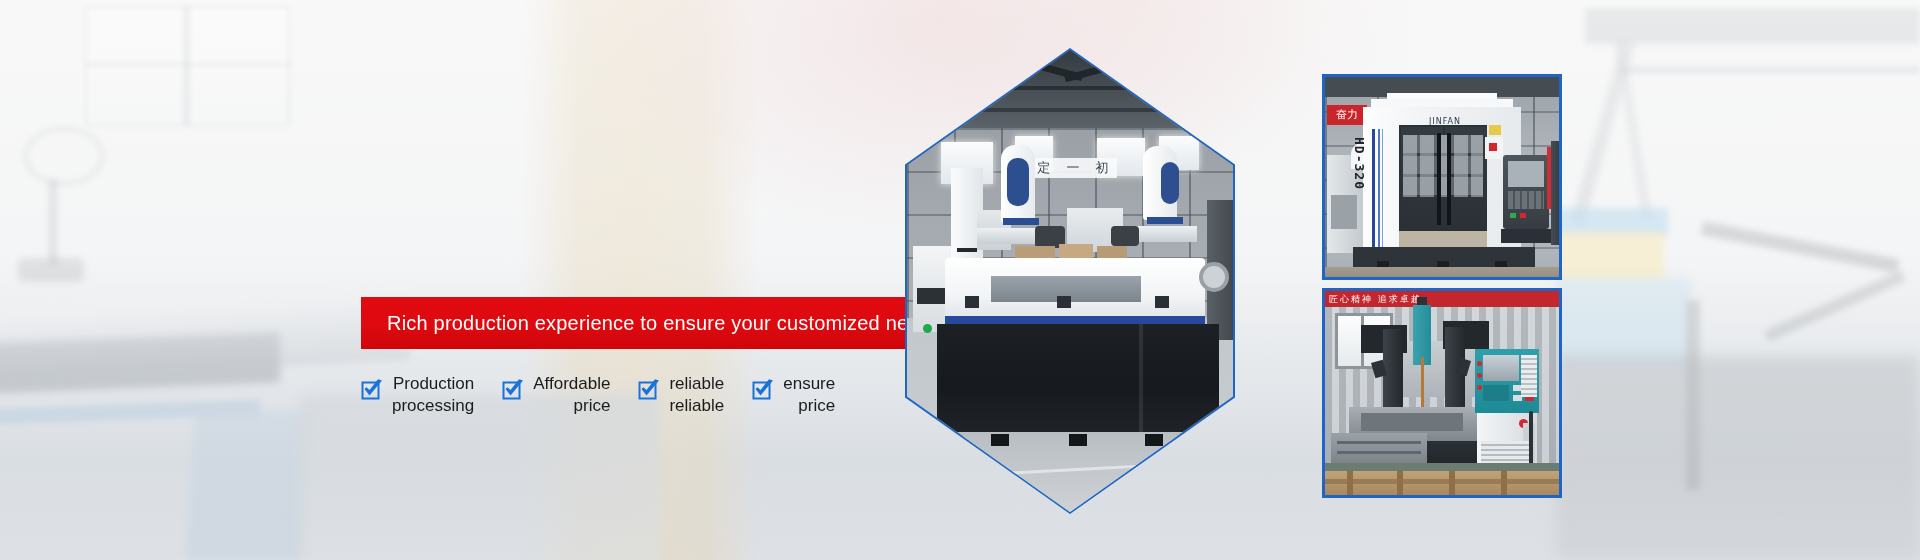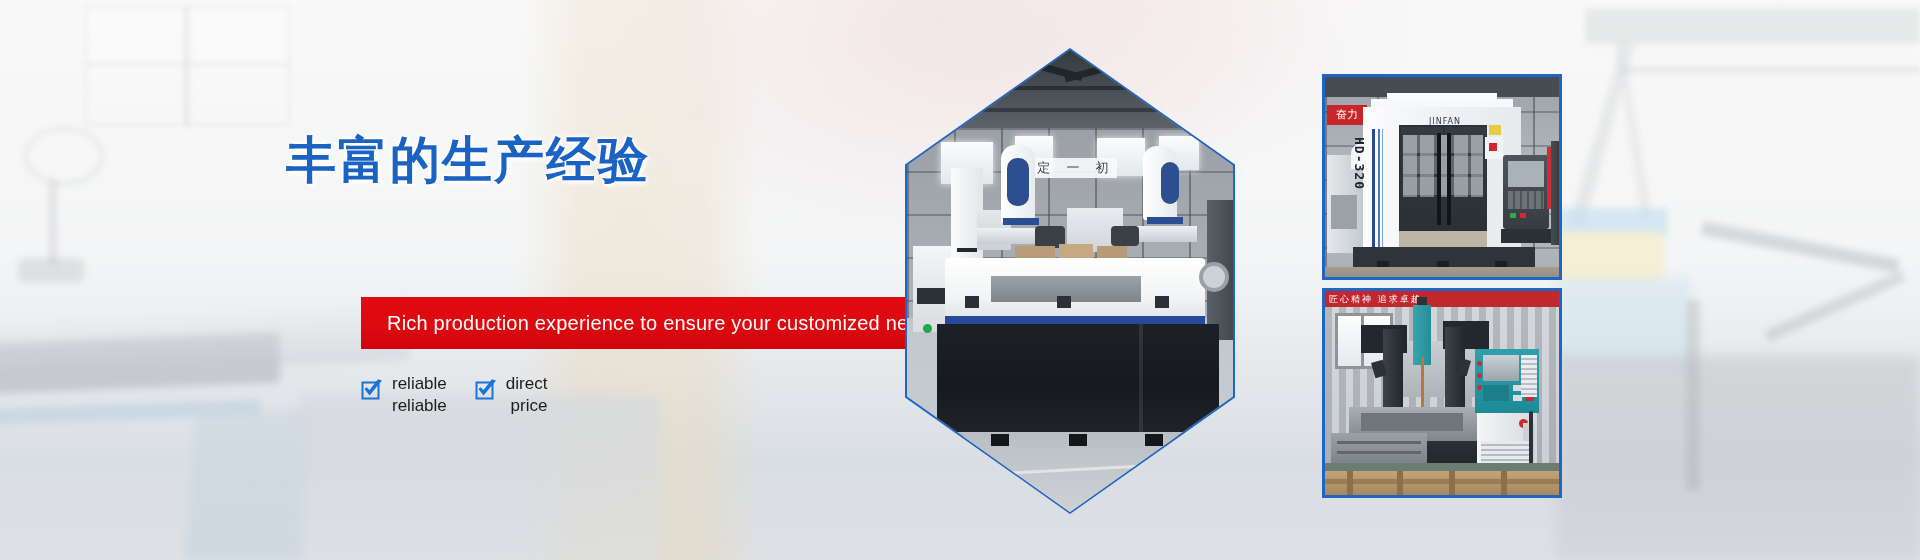--- a/index.html
+++ b/index.html
@@ -430,53 +430,76 @@
   <div class="bg-r-cyan"></div>
   <div class="bg-r-dark"></div>
   <div class="bg-r-arm"></div>
   <div class="bg-r-arm2"></div>
   <div class="bg-r-post"></div>
   <div class="bg-wash"></div>
 
   <div class="copy">
 
     <div class="headline">
-      <span class="l1">丰富的生产经验</span>
     </div>
 
     <div class="redbar">
       <span>Rich production experience to ensure your customized needs</span>
     </div>
 
     <div class="features">
-
-
 
       <div class="feature">
         <span class="cb">
           <svg width="22" height="22" viewBox="0 0 22 22">
             <rect x="1.5" y="4.5" width="16" height="16" fill="none" stroke="#1b72d8" stroke-width="2"></rect>
             <path d="M3.5 11 L8.5 17.5 L21 2.5 L17 1.2 L8.5 12 L5.5 9.2 Z" fill="#1b72d8"></path>
           </svg>
         </span>
         <span class="feat-label">
-          <i>reliable</i>
-          <i>reliable</i>
+          <i>Production</i>
+          <i>processing</i>
         </span>
       </div>
 
       <div class="feature">
         <span class="cb">
           <svg width="22" height="22" viewBox="0 0 22 22">
             <rect x="1.5" y="4.5" width="16" height="16" fill="none" stroke="#1b72d8" stroke-width="2"></rect>
             <path d="M3.5 11 L8.5 17.5 L21 2.5 L17 1.2 L8.5 12 L5.5 9.2 Z" fill="#1b72d8"></path>
           </svg>
         </span>
         <span class="feat-label">
-          <i>direct</i>
+          <i>Affordable</i>
+          <i>price</i>
+        </span>
+      </div>
+
+      <div class="feature">
+        <span class="cb">
+          <svg width="22" height="22" viewBox="0 0 22 22">
+            <rect x="1.5" y="4.5" width="16" height="16" fill="none" stroke="#1b72d8" stroke-width="2"></rect>
+            <path d="M3.5 11 L8.5 17.5 L21 2.5 L17 1.2 L8.5 12 L5.5 9.2 Z" fill="#1b72d8"></path>
+          </svg>
+        </span>
+        <span class="feat-label">
+          <i>reliable</i>
+          <i>reliable</i>
+        </span>
+      </div>
+
+      <div class="feature">
+        <span class="cb">
+          <svg width="22" height="22" viewBox="0 0 22 22">
+            <rect x="1.5" y="4.5" width="16" height="16" fill="none" stroke="#1b72d8" stroke-width="2"></rect>
+            <path d="M3.5 11 L8.5 17.5 L21 2.5 L17 1.2 L8.5 12 L5.5 9.2 Z" fill="#1b72d8"></path>
+          </svg>
+        </span>
+        <span class="feat-label">
+          <i>ensure</i>
           <i>price</i>
         </span>
       </div>
 
     </div>
   </div>
 
   <div class="hex-wrap">
     <div class="hex-border"></div>
     <div class="hex-photo">

